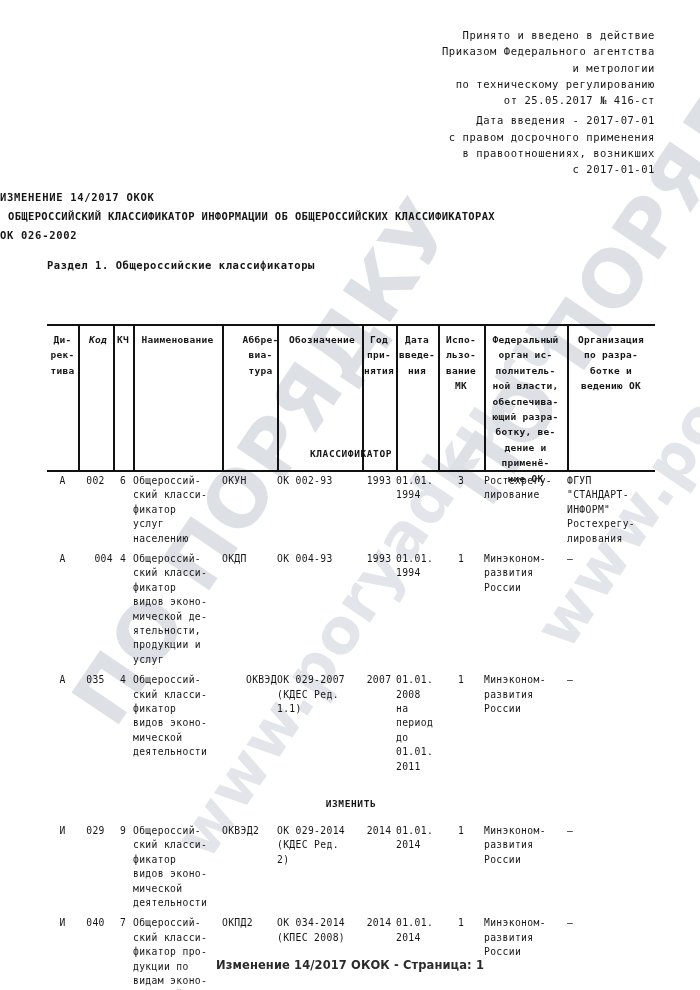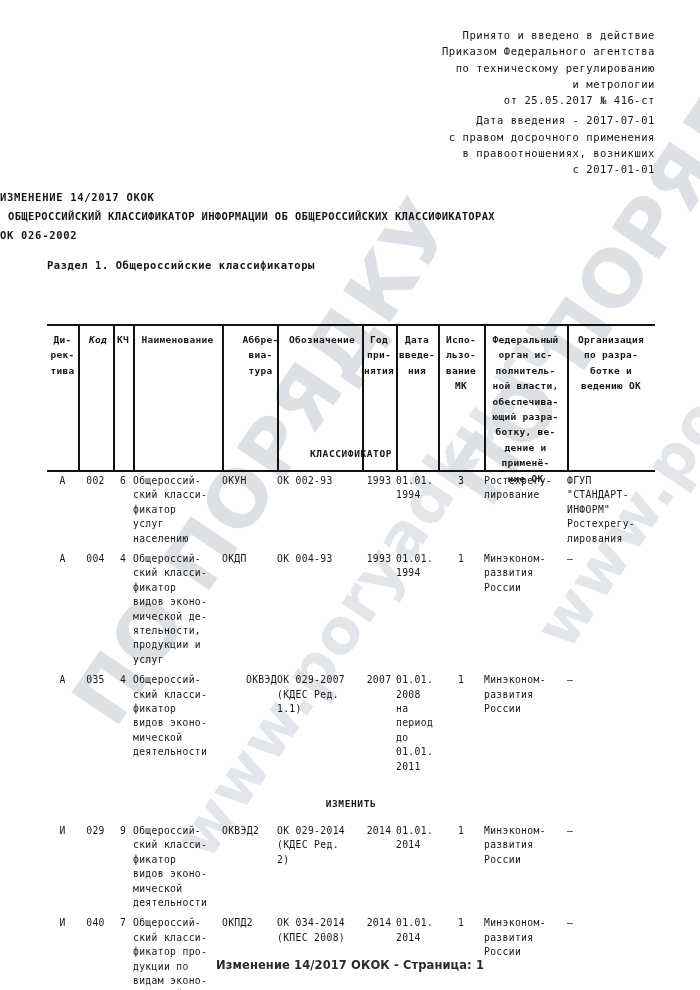--- a/index.html
+++ b/index.html
@@ -185,22 +185,22 @@
   <div class="wm wm-b">www.poryadku.ru</div>
   <div class="wm wm-c">ПО ПОРЯДКУ</div>
   <div class="wm wm-d">www.poryadku.ru</div>
 </div>
 
 <div class="page">
 
   <div class="doc-header">
     <div>Принято и введено в действие</div>
     <div>Приказом Федерального агентства</div>
+    <div>и метрологии</div>
     <div>по техническому регулированию</div>
-    <div>и метрологии</div>
     <div>от 25.05.2017 № 416-ст</div>
     <div class="hblock2">
       <div>Дата введения - 2017-07-01</div>
       <div>с правом досрочного применения</div>
       <div>в правоотношениях, возникших</div>
       <div>с 2017-01-01</div>
     </div>
   </div>
 
   <div class="title-wrap">
@@ -281,21 +281,21 @@
       <div class="cell" style="left: 437px; width: 83px;">Ростехрегу-
 лирование</div>
       <div class="cell" style="left: 520px; width: 88px;">ФГУП
 "СТАНДАРТ-
 ИНФОРМ"
 Ростехрегу-
 лирования</div>
     </div>
     <div class="row" style="top: 552px;">
       <div class="cell center" style="left: 0px; width: 31px;">А</div>
-      <div class="cell center" style="left: 31px; width: 35px;">004</div>
+      <div class="cell center" style="left: 31px; width: 35px; text-align: right;">004</div>
       <div class="cell center" style="left: 66px; width: 20px;">4</div>
       <div class="cell" style="left: 86px; width: 89px;">Общероссий-
 ский класси-
 фикатор
 видов эконо-
 мической де-
 ятельности,
 продукции и
 услуг</div>
       <div class="cell" style="left: 175px; width: 55px;">ОКДП</div>

